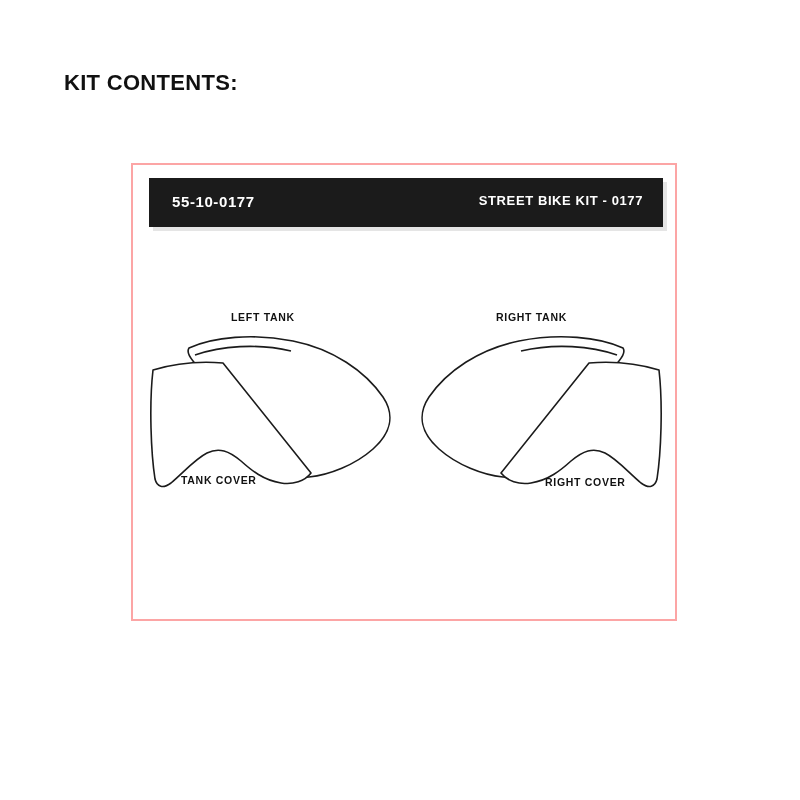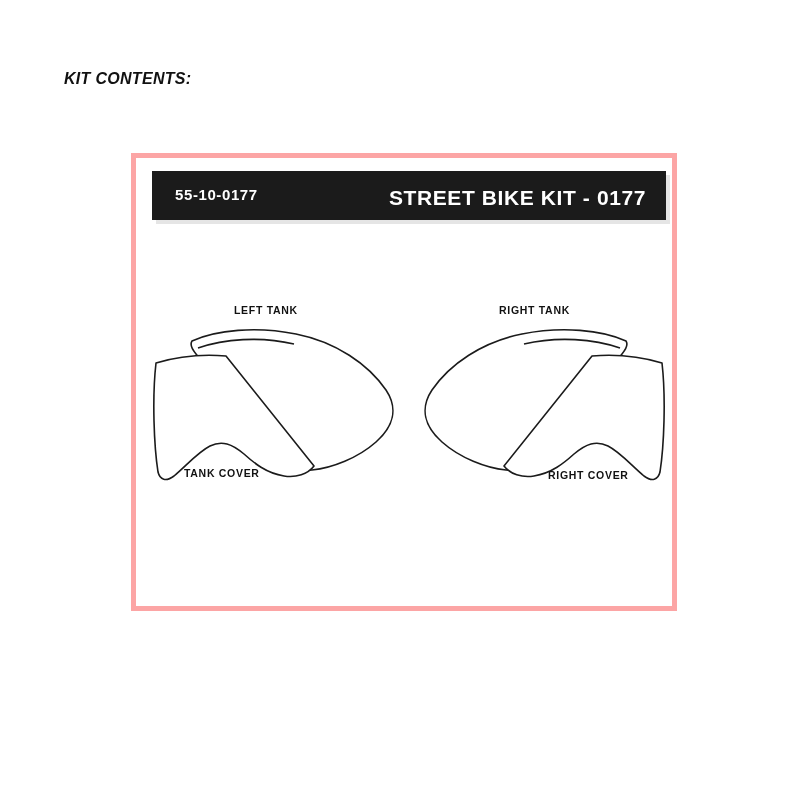--- a/index.html
+++ b/index.html
@@ -19,35 +19,34 @@
     position: absolute;
     left: 0; top: 0;
     width: 800px;
     height: 800px;
   }
 
   .kit-title {
     position: absolute;
     left: 64px;
     top: 70px;
-    font-size: 16px;
+    font-size: 22px;
     font-weight: 700;
     color: #111111;
     letter-spacing: 0.3px;
     white-space: nowrap;
-    font-style: italic;
   }
 
   .diagram-frame {
     position: absolute;
     left: 131px;
-    top: 153px;
+    top: 163px;
     width: 546px;
     height: 458px;
-    border: 5px solid #fca5a5;
+    border: 2px solid #fca5a5;
     background: #ffffff;
     box-sizing: border-box;
   }
 
   .header-bar {
     position: absolute;
     left: 16px;
     top: 13px;
     width: 514px;
     height: 49px;
@@ -64,21 +63,21 @@
     font-weight: 700;
     letter-spacing: 0.6px;
     white-space: nowrap;
   }
 
   .header-name {
     position: absolute;
     right: 20px;
     top: 15px;
     color: #ffffff;
-    font-size: 21px;
+    font-size: 13px;
     font-weight: 700;
     letter-spacing: 0.6px;
     white-space: nowrap;
   }
 
   .parts-svg {
     position: absolute;
     left: 0;
     top: 0;
     width: 546px;

